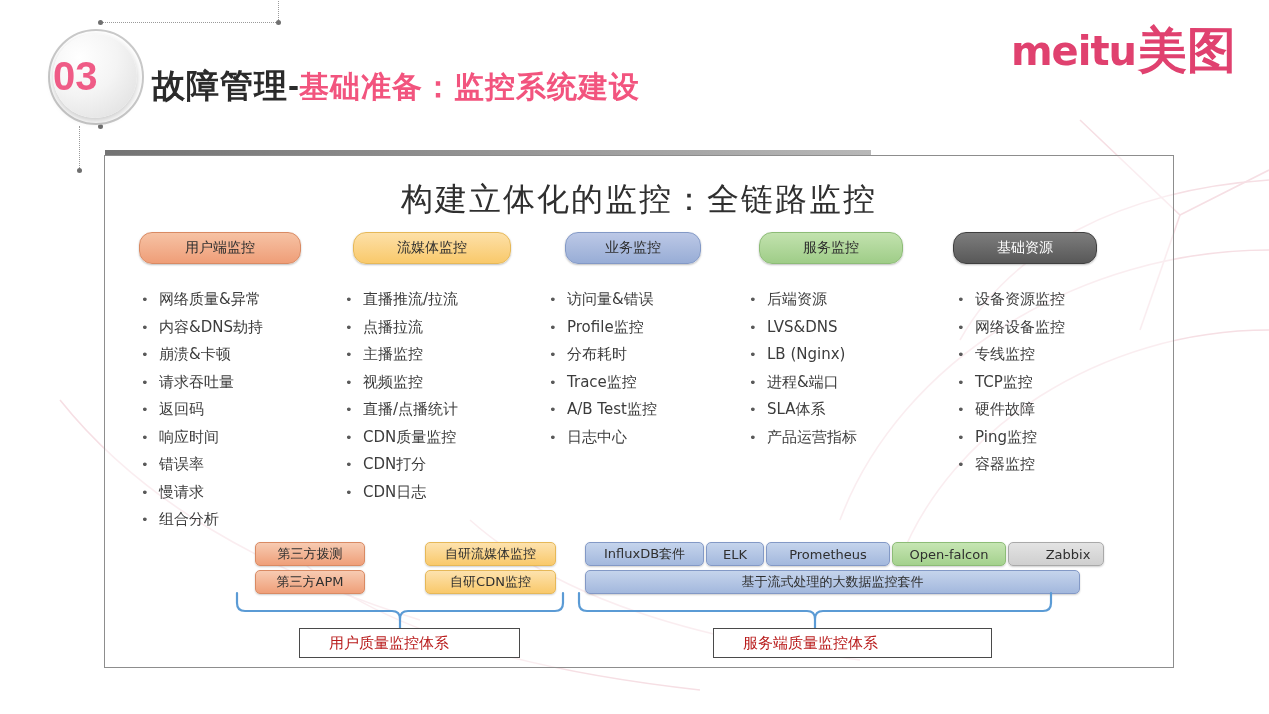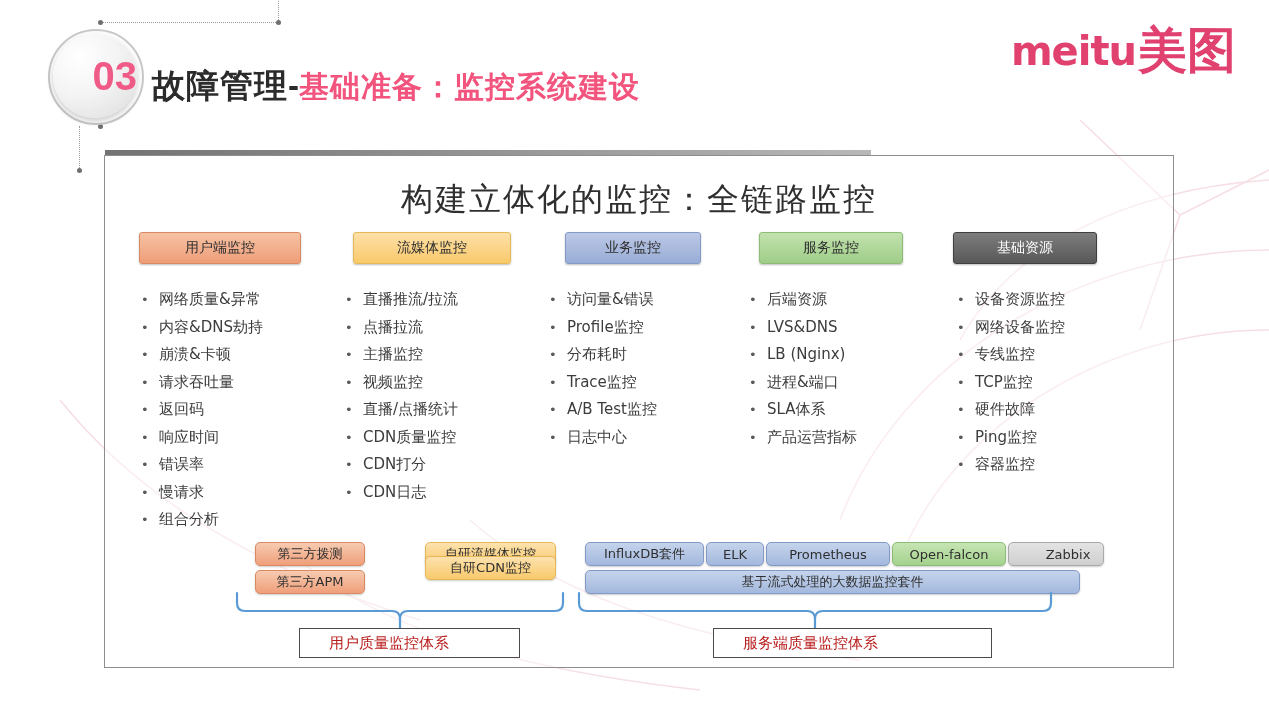--- a/index.html
+++ b/index.html
@@ -19,21 +19,21 @@
 
   .badge-wrap{position:absolute;left:48px;top:29px;width:96px;height:96px;}
   .badge-ring{
     position:absolute;inset:0;border-radius:50%;
     border:2px solid #c9c9c9;
   }
   .badge-circle{
     position:absolute;left:5px;top:5px;width:84px;height:84px;border-radius:50%;
     background:radial-gradient(circle at 32% 28%,#ffffff 0%,#f4f4f4 45%,#dcdcdc 100%);
     box-shadow:0 3px 7px rgba(0,0,0,.22);
-    display:flex;align-items:center;justify-content:flex-end;
+    display:flex;align-items:center;justify-content:flex-start;
   }
   .badge-num{
     font-size:40px;font-weight:bold;color:#ef5b86;letter-spacing:0px;
     font-family:"Liberation Sans","DejaVu Sans",sans-serif;
   }
 
   .title-block{position:absolute;left:152px;top:64px;white-space:nowrap;}
   .title-main{
     font-size:33px;font-weight:bold;color:#2b2b2b;letter-spacing:1px;
     font-family:"DejaVu Sans","Liberation Sans",sans-serif;
@@ -66,21 +66,21 @@
   .card-title{
     position:absolute;left:0;top:22px;width:100%;text-align:center;
     font-size:32px;color:#2f2f2f;letter-spacing:2px;
     font-family:"DejaVu Sans","Liberation Sans",sans-serif;
   }
 
   
   .cols{position:absolute;left:24px;top:76px;width:1020px;display:flex;}
   .col{width:204px;}
   .col-head{
-    height:30px;border-radius:3px;display:flex;align-items:center;justify-content:center;
+    height:30px;border-radius:13px;display:flex;align-items:center;justify-content:center;
     font-size:14px;color:#2e2e2e;
     box-shadow:0 1px 2px rgba(0,0,0,.25);
   }
   .col-head.c0{background:linear-gradient(to bottom,#f6c2a4,#ef9e78);border:1px solid #d98a63;width:160px;margin-left:10px;}
   .col-head.c1{background:linear-gradient(to bottom,#fde0a8,#f9c96b);border:1px solid #e6b858;width:156px;margin-left:20px;}
   .col-head.c2{background:linear-gradient(to bottom,#bcc8e6,#98add6);border:1px solid #8399c6;width:134px;margin-left:28px;}
   .col-head.c3{background:linear-gradient(to bottom,#c2e2ae,#9fcd88);border:1px solid #8dbc77;width:142px;margin-left:18px;}
   .col-head.c4{background:linear-gradient(to bottom,#7d7d7d,#585858);border:1px solid #3f3f3f;width:142px;margin-left:8px;color:#fff;}
 
   .col-list{margin-top:22px;padding:0;list-style:none;}
@@ -342,21 +342,21 @@
       </ul>
     </div>
 
   </div>
 
   <div class="tools">
     <div class="tbox salmon" style="left:150px;top:386px;width:108px;">第三方拨测</div>
     <div class="tbox salmon" style="left:150px;top:414px;width:108px;">第三方APM</div>
 
     <div class="tbox amber" style="left:320px;top:386px;width:129px;">自研流媒体监控</div>
-    <div class="tbox amber" style="left:320px;top:400px;width:129px;text-align:right;">自研CDN监控</div>
+    <div class="tbox amber" style="left:320px;top:414px;width:129px;text-align:right;">自研CDN监控</div>
 
     <div class="tbox blue" style="left:480px;top:386px;width:117px;">InfluxDB套件</div>
     <div class="tbox blue" style="left:601px;top:386px;width:56px;">ELK</div>
     <div class="tbox blue" style="left:661px;top:386px;width:122px;">Prometheus</div>
     <div class="tbox green" style="left:787px;top:386px;width:112px;">Open-falcon</div>
     <div class="tbox gray" style="left:903px;top:386px;width:70px;padding-left:24px;">Zabbix</div>
     <div class="tbox blue" style="left:480px;top:414px;width:493px;">基于流式处理的大数据监控套件</div>
   </div>
 
   <svg class="brace-svg" viewBox="0 0 1068 511">

